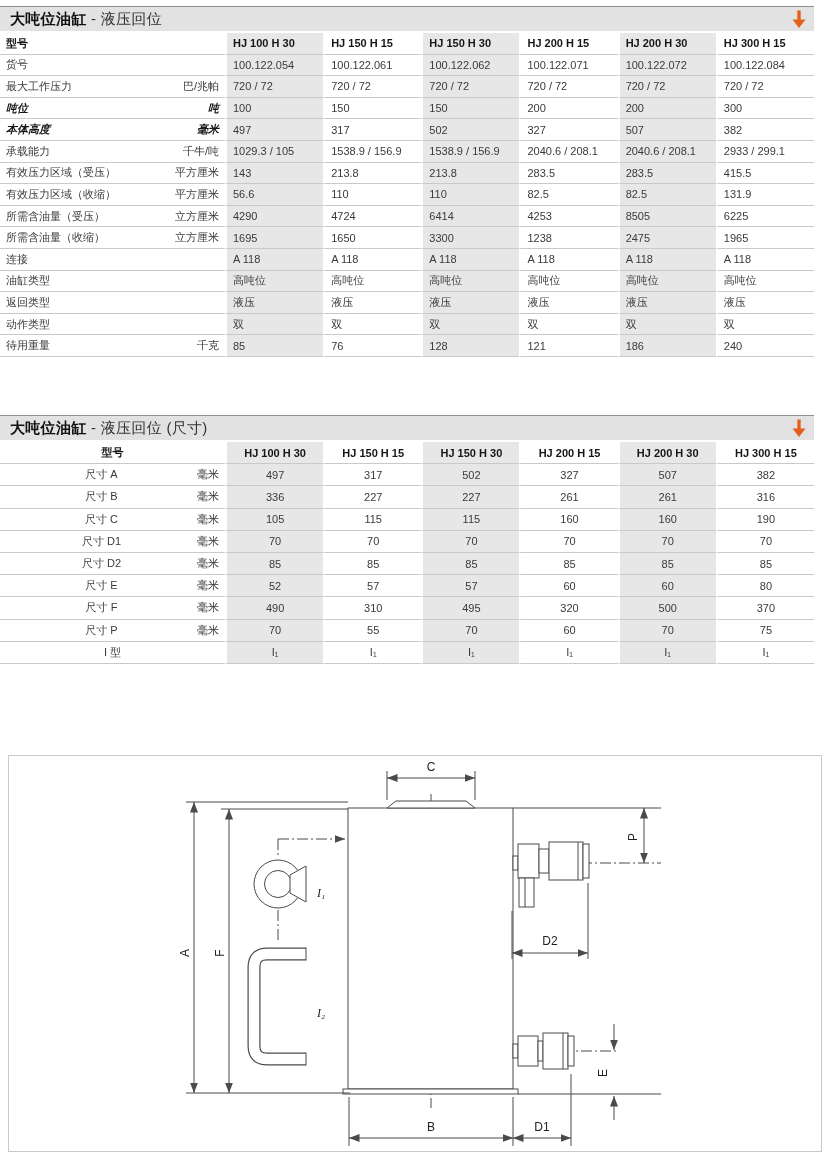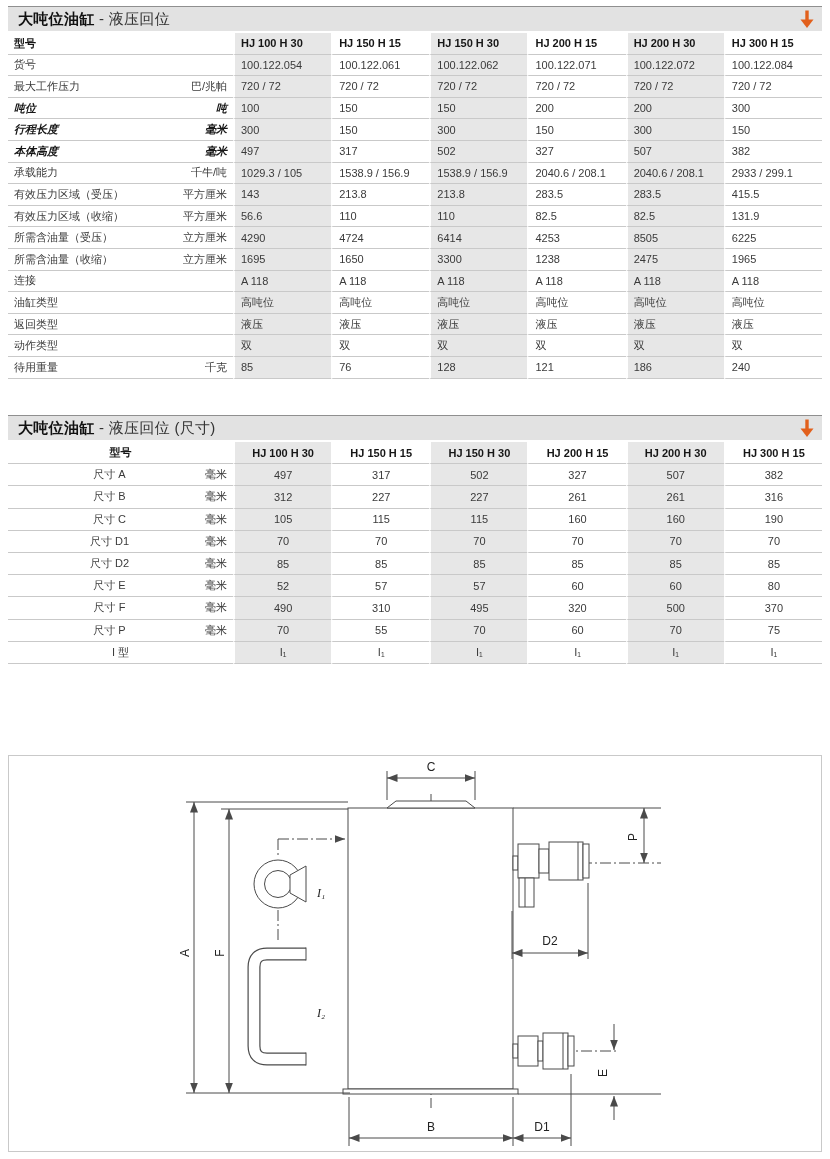--- a/index.html
+++ b/index.html
@@ -1,18 +1,18 @@
 <!DOCTYPE html>
 <html><head>
 <meta charset="utf-8">
 <style>
   html,body{margin:0;padding:0;background:#fff;}
   body{width:830px;height:1159px;font-family:"Liberation Sans","DejaVu Sans",sans-serif;}
   .sheet{position:relative;width:830px;height:1159px;overflow:hidden;background:#fff;}
-  .tbl-sec{position:absolute;left:8px;width:814px;}
+  .tbl-sec{position:absolute;left:0;width:814px;}
   #sec1{top:6px;}
   #sec2{top:415px;text-align:center;}
   .band{height:25px;background:#e2e2e2;border-top:1px solid #8f8f8f;display:flex;align-items:center;
         justify-content:space-between;padding:0 6px 0 10px;box-sizing:border-box;margin-bottom:2px;}
   .band h2{margin:0;font-size:15px;font-weight:bold;color:#111;letter-spacing:.3px;white-space:pre;}
   .t-light{font-weight:normal;color:#333;}
   table.spec{border-collapse:separate;border-spacing:0;width:100%;table-layout:fixed;font-size:11px;color:#3a3a3a;}
   table.spec td{height:20.6px;padding:0 6px;border-bottom:1px solid #c9c9c9;vertical-align:middle;
         overflow:hidden;white-space:nowrap;}
   #sec2 table.spec td{height:21.2px;}
@@ -82,29 +82,20 @@
             <tr>
               <td class="c-label strong"><span class="lab">吨位</span><span class="unit">吨</span></td>
               <td class="c-val shade">100</td>
               <td class="c-val">150</td>
               <td class="c-val shade">150</td>
               <td class="c-val">200</td>
               <td class="c-val shade">200</td>
               <td class="c-val">300</td>
             </tr>
             <tr>
-              <td class="c-label strong"><span class="lab">行程长度</span><span class="unit">毫米</span></td>
-              <td class="c-val shade">300</td>
-              <td class="c-val">150</td>
-              <td class="c-val shade">300</td>
-              <td class="c-val">150</td>
-              <td class="c-val shade">300</td>
-              <td class="c-val">150</td>
-            </tr>
-            <tr>
               <td class="c-label strong"><span class="lab">本体高度</span><span class="unit">毫米</span></td>
               <td class="c-val shade">497</td>
               <td class="c-val">317</td>
               <td class="c-val shade">502</td>
               <td class="c-val">327</td>
               <td class="c-val shade">507</td>
               <td class="c-val">382</td>
             </tr>
             <tr>
               <td class="c-label"><span class="lab">承载能力</span><span class="unit">千牛/吨</span></td>
@@ -234,21 +225,21 @@
               <td class="c-label"><span class="lab">尺寸 A</span><span class="unit">毫米</span></td>
               <td class="c-val shade">497</td>
               <td class="c-val">317</td>
               <td class="c-val shade">502</td>
               <td class="c-val">327</td>
               <td class="c-val shade">507</td>
               <td class="c-val">382</td>
             </tr>
             <tr>
               <td class="c-label"><span class="lab">尺寸 B</span><span class="unit">毫米</span></td>
-              <td class="c-val shade">312</td>
+              <td class="c-val shade">336</td>
               <td class="c-val">227</td>
               <td class="c-val shade">227</td>
               <td class="c-val">261</td>
               <td class="c-val shade">261</td>
               <td class="c-val">316</td>
             </tr>
             <tr>
               <td class="c-label"><span class="lab">尺寸 C</span><span class="unit">毫米</span></td>
               <td class="c-val shade">105</td>
               <td class="c-val">115</td>

